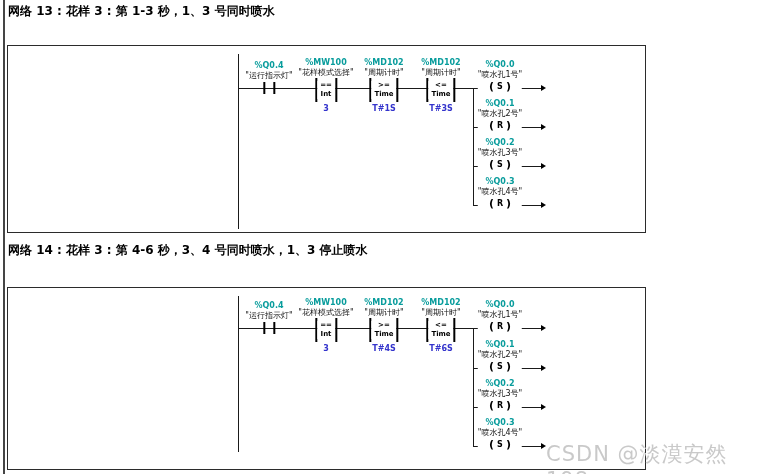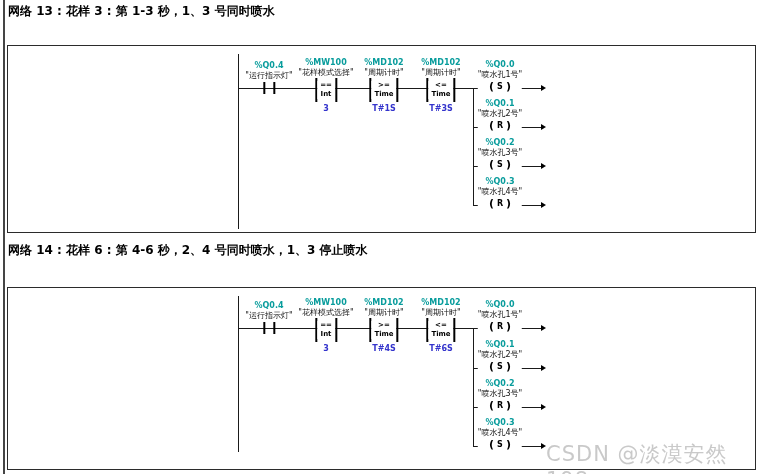--- a/index.html
+++ b/index.html
@@ -9,21 +9,21 @@
     width:760px; height:474px; position:relative; overflow:hidden;
     background:#ffffff;
     font-family:"DejaVu Sans","Liberation Sans",sans-serif;
   }
   .page-edge { position:absolute; left:3px; top:0; width:2px; height:474px; background:#454545; }
   .net-title {
     position:absolute; left:8px; font-size:12px; font-weight:bold; color:#000;
     line-height:15px; white-space:nowrap;
   }
   .net-box {
-    position:absolute; left:7px; width:749px; background:#fff;
+    position:absolute; left:7px; width:639px; background:#fff;
     border:1px solid #2b2b2b;
   }
   .vline { position:absolute; width:1px; background:var(--wire); }
   .hline { position:absolute; height:1px; background:var(--wire); }
   .arrow {
     position:absolute; width:0; height:0;
     border-left:5px solid #000; border-top:3px solid transparent; border-bottom:3px solid transparent;
   }
   .dev { position:absolute; transform:translateX(-50%); text-align:center; white-space:nowrap; }
   .addr { font-size:8px; font-weight:bold; line-height:10px; color:var(--address); }
@@ -150,21 +150,21 @@
     <div class="addr">%Q0.3</div>
     <div class="nm">"喷水孔4号"</div>
     <div class="coil">
         <span class="par">(</span>
         <span class="cl">R</span>
         <span class="par">)</span>
       </div>
   </div>
 </div>
 
-<div class="net-title" style="top:243px">网络 14 : 花样 6 : 第 4-6 秒，2、4 号同时喷水，1、3 停止喷水</div>
+<div class="net-title" style="top:243px">网络 14 : 花样 3 : 第 4-6 秒，3、4 号同时喷水，1、3 停止喷水</div>
 
 <div class="net-box" style="top:287px;height:183px">
   <div class="vline" style="left:230px;top:8px;height:156px"></div>
   <div class="hline" style="left:230px;top:40px;width:303px"></div>
   <div class="vline" style="left:465px;top:40px;height:119px"></div>
   <div class="hline" style="left:465px;top:80px;width:68px"></div>
   <div class="hline" style="left:465px;top:119px;width:68px"></div>
   <div class="hline" style="left:465px;top:158px;width:68px"></div>
   <i class="arrow" style="left:533px;top:37px"></i>
   <i class="arrow" style="left:533px;top:77px"></i>

